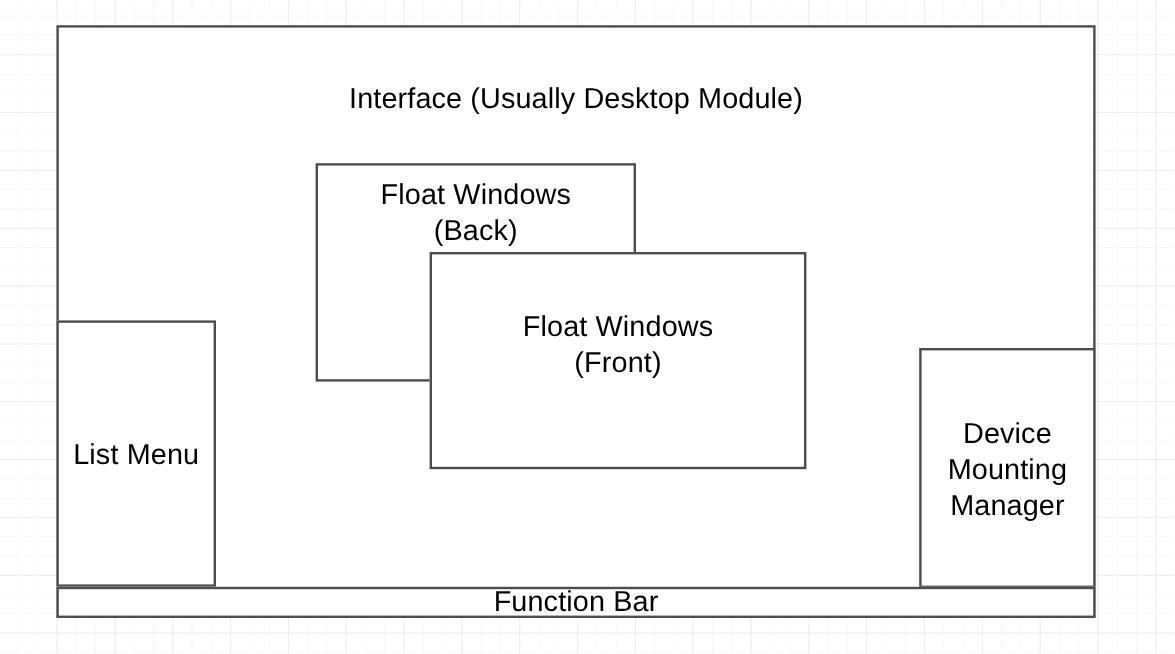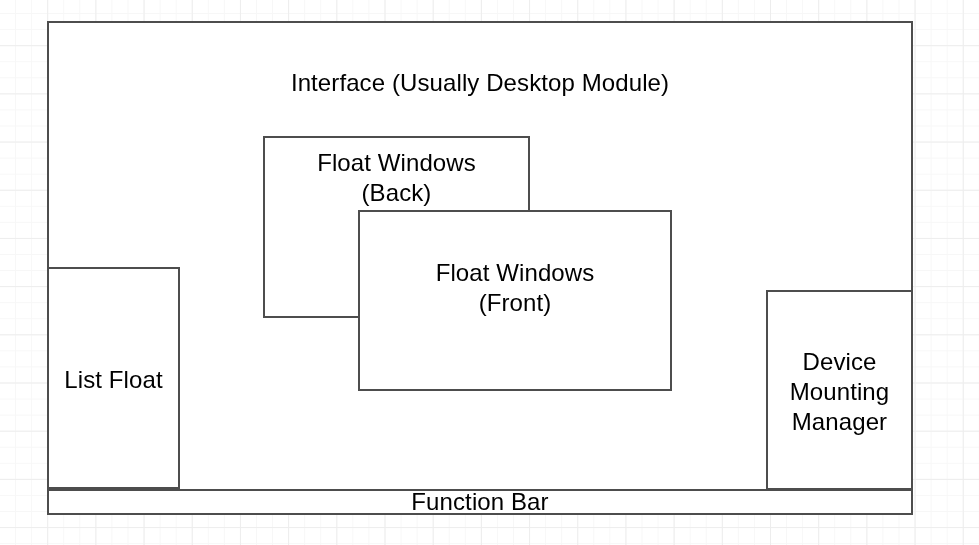--- a/index.html
+++ b/index.html
@@ -125,21 +125,21 @@
 </head>
 <body>
 
 <div id="canvas">
 
   <div class="box" id="interface-container">
     <div class="box-label" id="interface-title">Interface (Usually Desktop Module)</div>
   </div>
 
   <div class="box" id="list-menu">
-    <div class="box-label" id="list-menu-label">List Float</div>
+    <div class="box-label" id="list-menu-label">List Menu</div>
   </div>
 
   <div class="box" id="float-window-back">
     <div class="box-label" id="float-window-back-label">Float Windows
 (Back)</div>
   </div>
 
   <div class="box" id="float-window-front">
     <div class="box-label" id="float-window-front-label">Float Windows
 (Front)</div>

